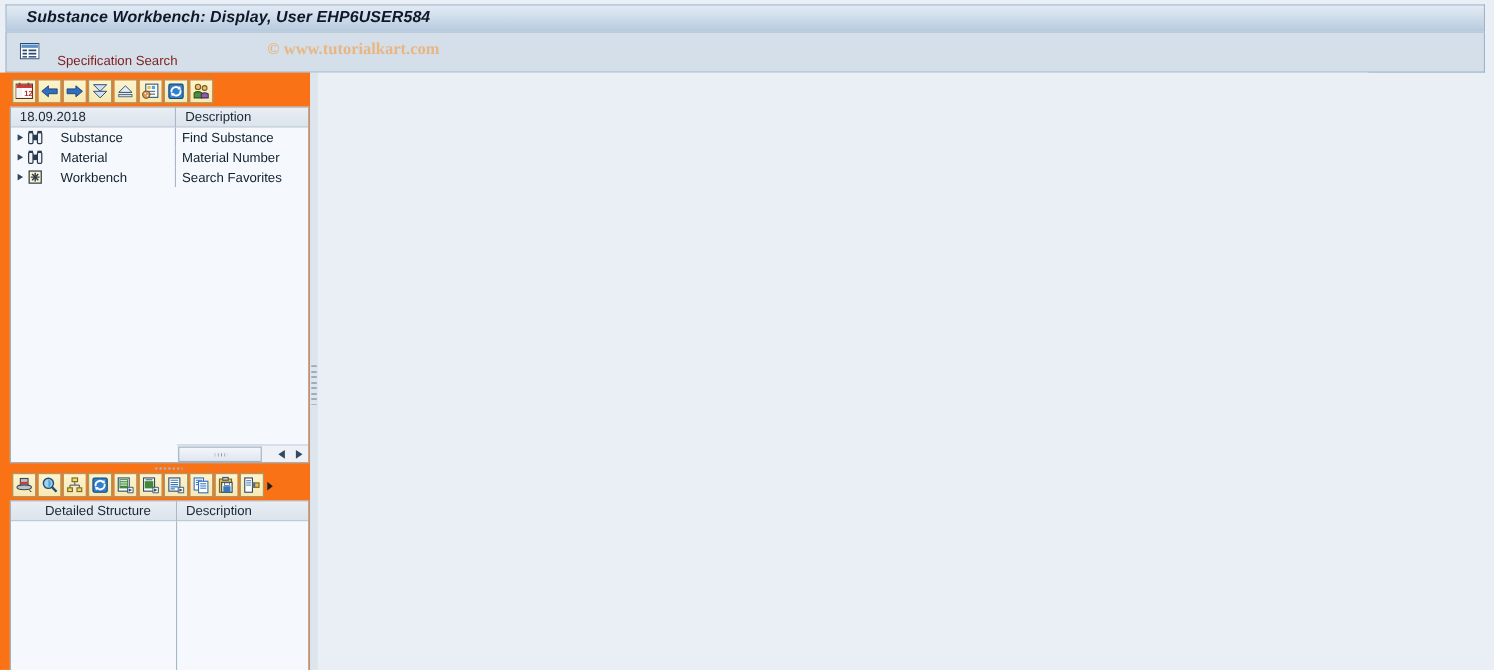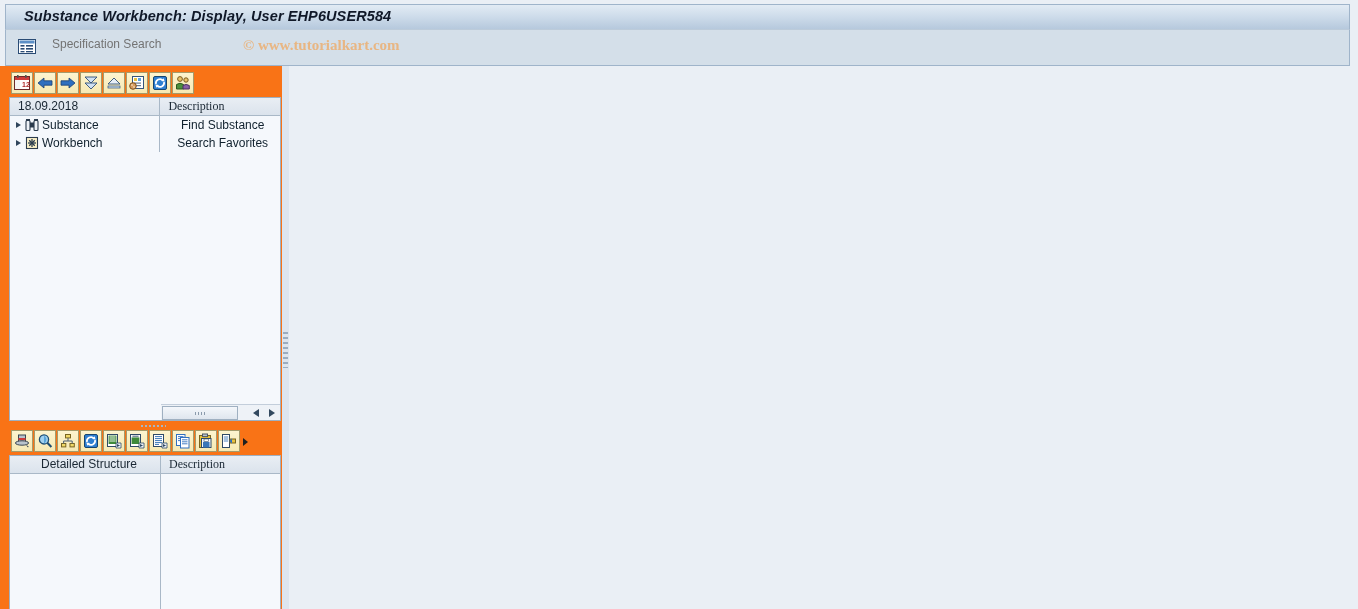--- a/index.html
+++ b/index.html
@@ -60,23 +60,23 @@
   .subheader .sh-icon {
     position: absolute;
     left: 12px;
     top: 9px;
     width: 18px;
     height: 15px;
   }
   .subheader .sh-label {
     position: absolute;
     left: 46px;
-    top: 7px;
+    top: 18px;
     font-size: 12px;
-    color: #737373;
+    color: #7f1d1d;
     white-space: nowrap;
   }
 
   .watermark {
     position: absolute;
     left: 243px;
     top: 37px;
     font-family: "Liberation Serif", serif;
     font-size: 15px;
     font-weight: bold;
@@ -161,21 +161,21 @@
     height: 18px;
     line-height: 17px;
     padding-left: 8px;
     font-size: 12px;
     color: #1a2733;
     overflow: hidden;
     white-space: nowrap;
     cursor: pointer;
   }
   .col-hdr.c1 { width: 151px; }
-  .col-hdr.c2 { width: 120px; border-right: none; font-family: Liberation Serif, serif; }
+  .col-hdr.c2 { width: 120px; border-right: none; }
 
   .tree-body {
     position: absolute;
     left: 0;
     top: 18px;
     width: 100%;
     bottom: 16px;
     background: #f5f8fc;
   }
   .tree-row {
@@ -195,21 +195,20 @@
   }
   .tr-c2 {
     width: 120px;
     height: 18px;
     line-height: 18px;
     padding-left: 5px;
     box-sizing: border-box;
     font-size: 12px;
     color: #10212e;
     white-space: nowrap;
-    text-align: center;
   }
   .expander {
     width: 14px;
     height: 18px;
     position: relative;
     flex: none;
     cursor: pointer;
   }
   .expander:after {
     content: "";
@@ -217,21 +216,21 @@
     left: 6px;
     top: 6px;
     border-left: 5px solid #31465c;
     border-top: 3.5px solid transparent;
     border-bottom: 3.5px solid transparent;
   }
   .node-icon { width: 16px; height: 16px; flex: none; position: relative; }
   .node-label {
     font-size: 12px;
     color: #10212e;
-    padding-left: 2px;
+    padding-left: 15px;
     white-space: nowrap;
   }
 
   
   .tree-hscroll {
     position: absolute;
     left: 151px;
     right: 0;
     bottom: 0;
     height: 16px;
@@ -473,20 +472,36 @@
                 <rect x="6" y="5.5" width="4" height="5" fill="#2b3b4d"></rect>
                 <rect x="2" y="2" width="4" height="2" fill="#2b3b4d"></rect>
                 <rect x="10" y="2" width="4" height="2" fill="#2b3b4d"></rect>
               </svg>
             </span>
             <span class="node-label">Substance</span>
           </div>
           <div class="tr-c2">Find Substance</div>
         </div>
 
+        <div class="tree-row">
+          <div class="tr-c1">
+            <span class="expander"></span>
+            <span class="node-icon">
+              <svg width="16" height="16" viewBox="0 0 16 16">
+                <rect x="2" y="3.5" width="4" height="10" rx="1" fill="#eef2f7" stroke="#2b3b4d" stroke-width="1.1"></rect>
+                <rect x="10" y="3.5" width="4" height="10" rx="1" fill="#eef2f7" stroke="#2b3b4d" stroke-width="1.1"></rect>
+                <rect x="6" y="5.5" width="4" height="5" fill="#2b3b4d"></rect>
+                <rect x="2" y="2" width="4" height="2" fill="#2b3b4d"></rect>
+                <rect x="10" y="2" width="4" height="2" fill="#2b3b4d"></rect>
+              </svg>
+            </span>
+            <span class="node-label">Material</span>
+          </div>
+          <div class="tr-c2">Material Number</div>
+        </div>
 
         <div class="tree-row">
           <div class="tr-c1">
             <span class="expander"></span>
             <span class="node-icon">
               <svg width="16" height="16" viewBox="0 0 16 16">
                 <rect x="2.5" y="2.5" width="11" height="11" fill="#fdf3c8" stroke="#2b3b4d" stroke-width="1.1"></rect>
                 <g stroke="#2b3b4d" stroke-width="1.3">
                   <line x1="8" y1="4" x2="8" y2="12"></line>
                   <line x1="4" y1="8" x2="12" y2="8"></line>

